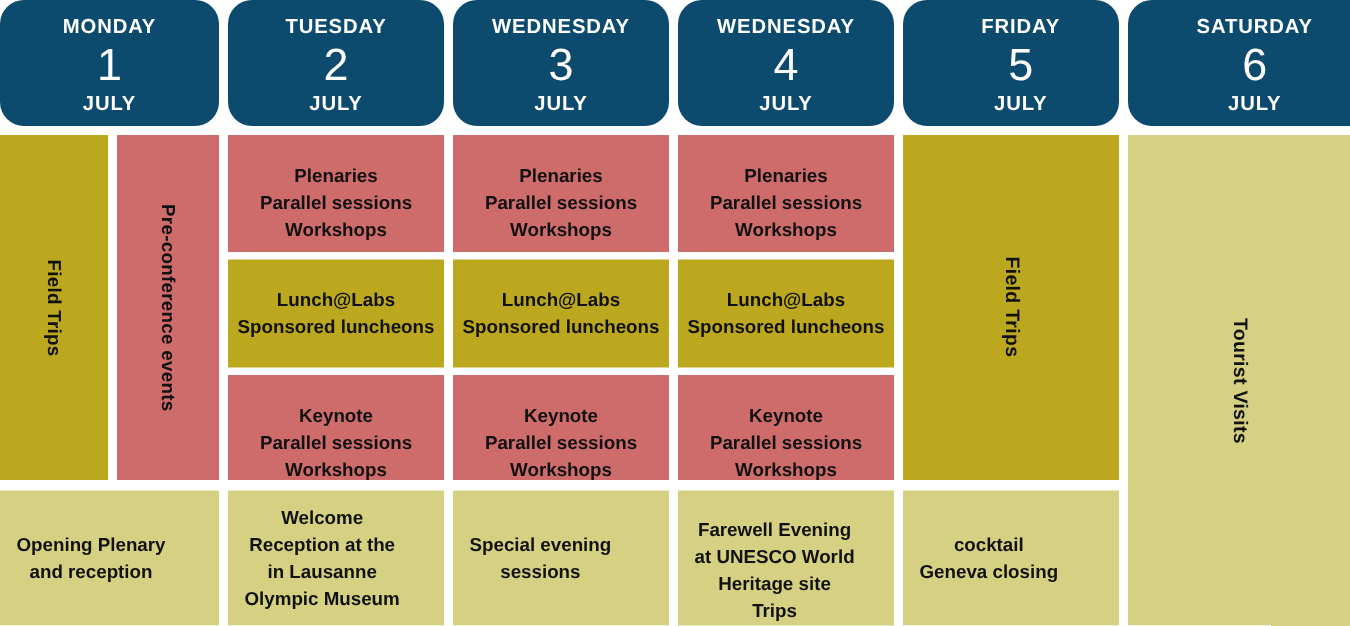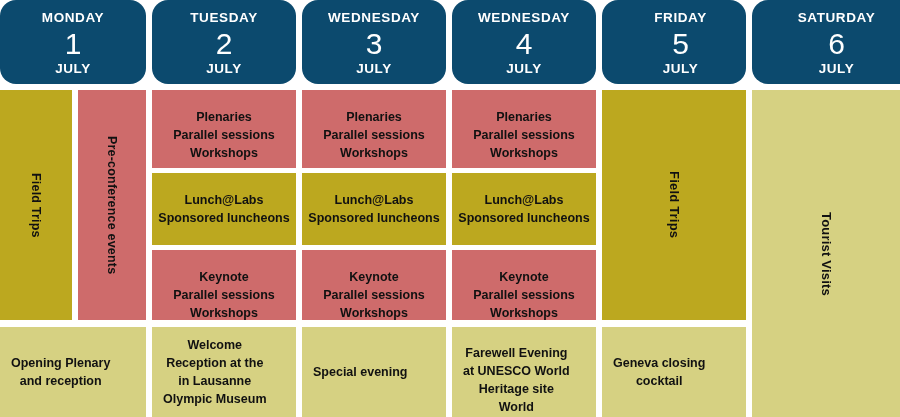--- a/index.html
+++ b/index.html
@@ -215,20 +215,21 @@
     <span class="lines">
       <span class="line">Keynote</span>
       <span class="line">Parallel sessions</span>
       <span class="line">Workshops</span>
     </span>
   </div>
 
   <div class="cell block evening c-khaki" style="left:302px; top:327px; width:144px; height:90px;">
     <span class="lines">
       <span class="line">Special evening</span>
+      <span class="line">sessions</span>
     </span>
   </div>
 
   <div class="cell block c-salmon" style="left:452px; top:90px; width:144px; height:78px;">
     <span class="lines">
       <span class="line">Plenaries</span>
       <span class="line">Parallel sessions</span>
       <span class="line">Workshops</span>
     </span>
   </div>
@@ -246,32 +247,32 @@
       <span class="line">Parallel sessions</span>
       <span class="line">Workshops</span>
     </span>
   </div>
 
   <div class="cell block evening c-khaki" style="left:452px; top:327px; width:144px; height:106px;">
     <span class="lines">
       <span class="line">Farewell Evening</span>
       <span class="line">at UNESCO World</span>
       <span class="line">Heritage site</span>
-      <span class="line">World</span>
+      <span class="line">Trips</span>
     </span>
   </div>
 
   <div class="cell block rot big c-olive" style="left:602px; top:90px; width:144px; height:230px;">
     <span class="rot-text">Field Trips</span>
   </div>
 
   <div class="cell block evening c-khaki" style="left:602px; top:327px; width:144px; height:90px;">
     <span class="lines">
+      <span class="line">cocktail</span>
       <span class="line">Geneva closing</span>
-      <span class="line">cocktail</span>
     </span>
   </div>
 
   <div class="cell block rot big c-khaki" style="left:752px; top:90px; width:148px; height:327px;">
     <span class="rot-text">Tourist Visits</span>
   </div>
 
 </div>
 
 </body></html>

